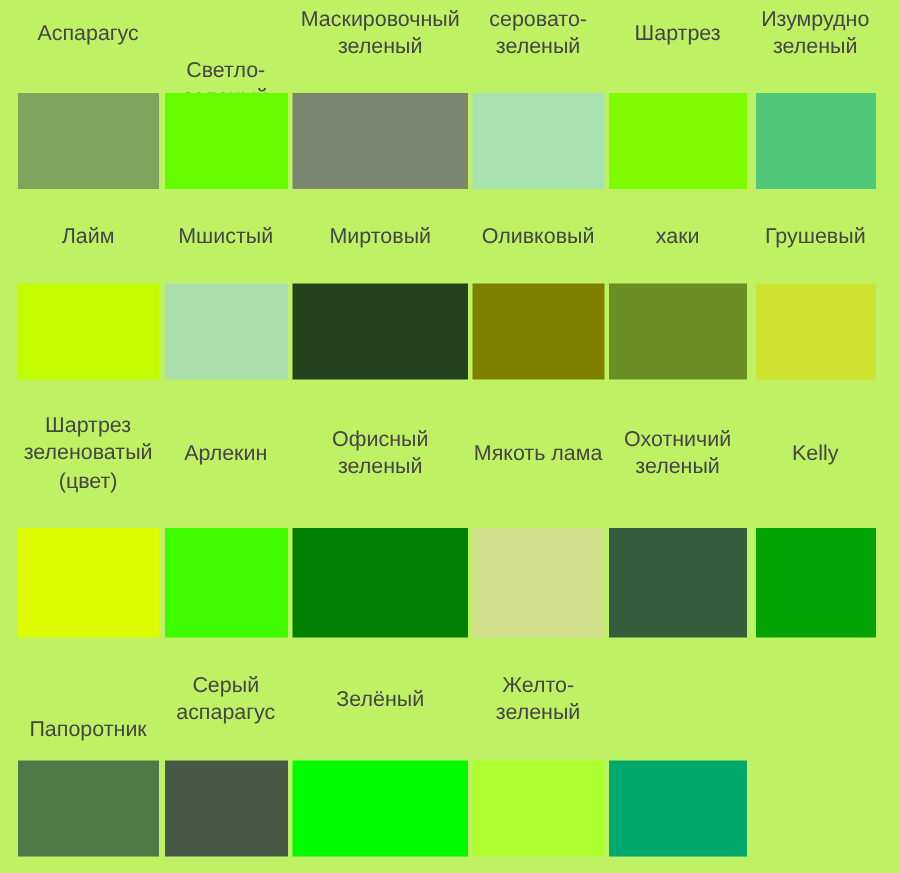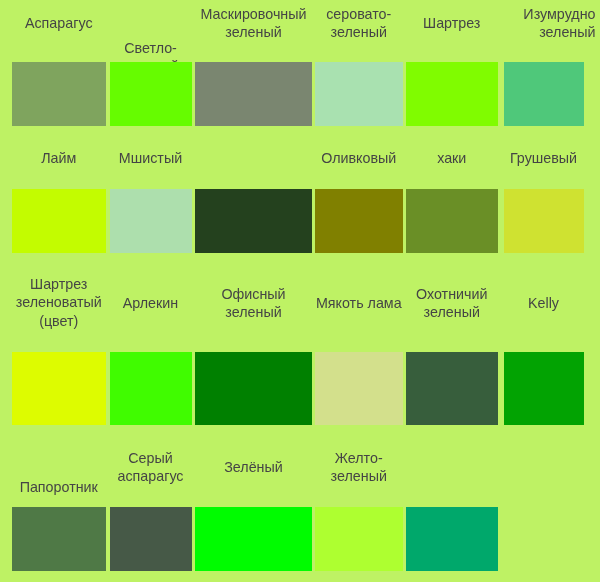--- a/index.html
+++ b/index.html
@@ -49,32 +49,33 @@
 <div id="palette" style="background-color: #bef264;">
 
   <div class="label r0 c0" style="color: rgb(69, 69, 69);">Аспарагус</div>
   <div class="label r0 c1" style="color: rgb(69, 69, 69); margin-top: 34px;">Светло-
 зеленый</div>
   <div class="label r0 c2" style="color: rgb(69, 69, 69);">Маскировочный
 зеленый</div>
   <div class="label r0 c3" style="color: rgb(69, 69, 69);">серовато-
 зеленый</div>
   <div class="label r0 c4" style="color: rgb(69, 69, 69);">Шартрез</div>
-  <div class="label r0 c5" style="color: rgb(69, 69, 69); text-align: right;">Изумрудно
+  <div class="label r0 c5" style="color: rgb(69, 69, 69);">Изумрудно
 зеленый</div>
 
   <div class="swatch r0s c0s" style="background-color: rgb(127, 164, 94);"></div>
   <div class="swatch r0s c1s" style="background-color: rgb(102, 252, 0);"></div>
   <div class="swatch r0s c2s" style="background-color: rgb(122, 134, 112);"></div>
   <div class="swatch r0s c3s" style="background-color: rgb(169, 225, 176);"></div>
   <div class="swatch r0s c4s" style="background-color: rgb(128, 252, 0);"></div>
   <div class="swatch r0s c5s" style="background-color: rgb(79, 200, 122);"></div>
 
   <div class="label r1 c0" style="color: rgb(69, 69, 69);">Лайм</div>
   <div class="label r1 c1" style="color: rgb(69, 69, 69);">Мшистый</div>
+  <div class="label r1 c2" style="color: rgb(69, 69, 69);">Миртовый</div>
   <div class="label r1 c3" style="color: rgb(69, 69, 69);">Оливковый</div>
   <div class="label r1 c4" style="color: rgb(69, 69, 69);">хаки</div>
   <div class="label r1 c5" style="color: rgb(69, 69, 69);">Грушевый</div>
 
   <div class="swatch r1s c0s" style="background-color: rgb(195, 252, 0);"></div>
   <div class="swatch r1s c1s" style="background-color: rgb(173, 223, 173);"></div>
   <div class="swatch r1s c2s" style="background-color: rgb(36, 65, 30);"></div>
   <div class="swatch r1s c3s" style="background-color: rgb(128, 128, 0);"></div>
   <div class="swatch r1s c4s" style="background-color: rgb(106, 143, 38);"></div>
   <div class="swatch r1s c5s" style="background-color: rgb(207, 226, 49);"></div>

